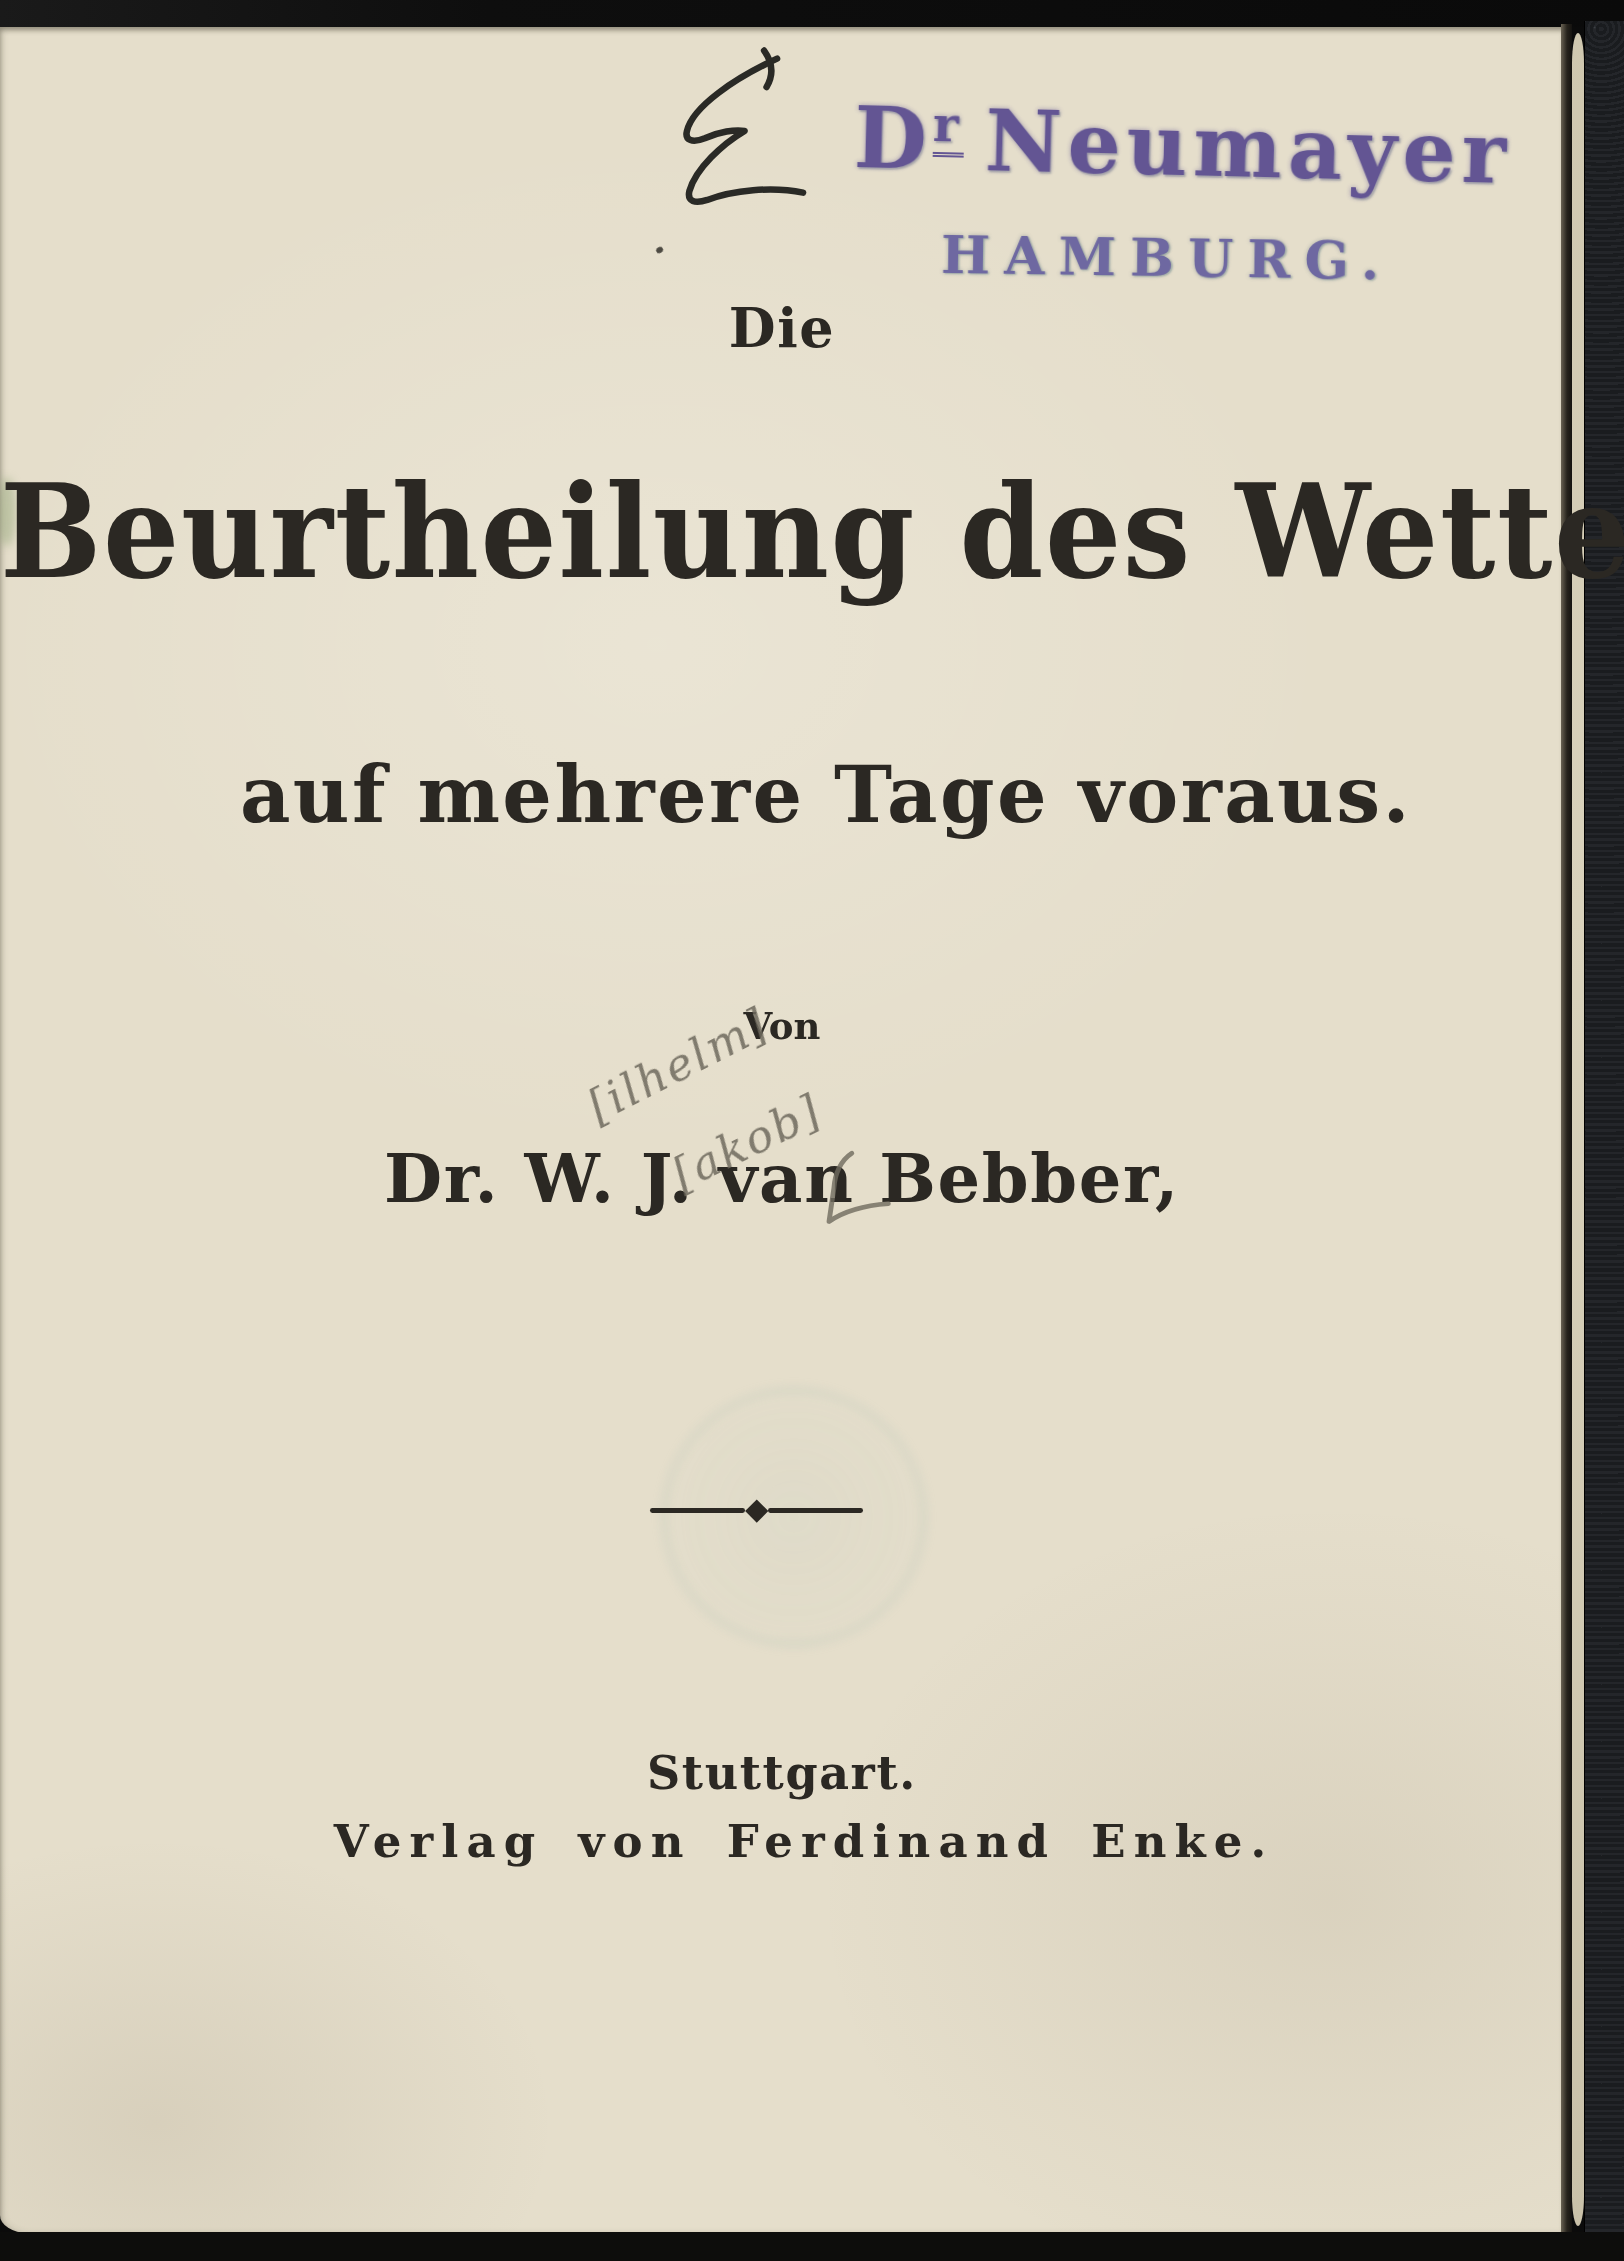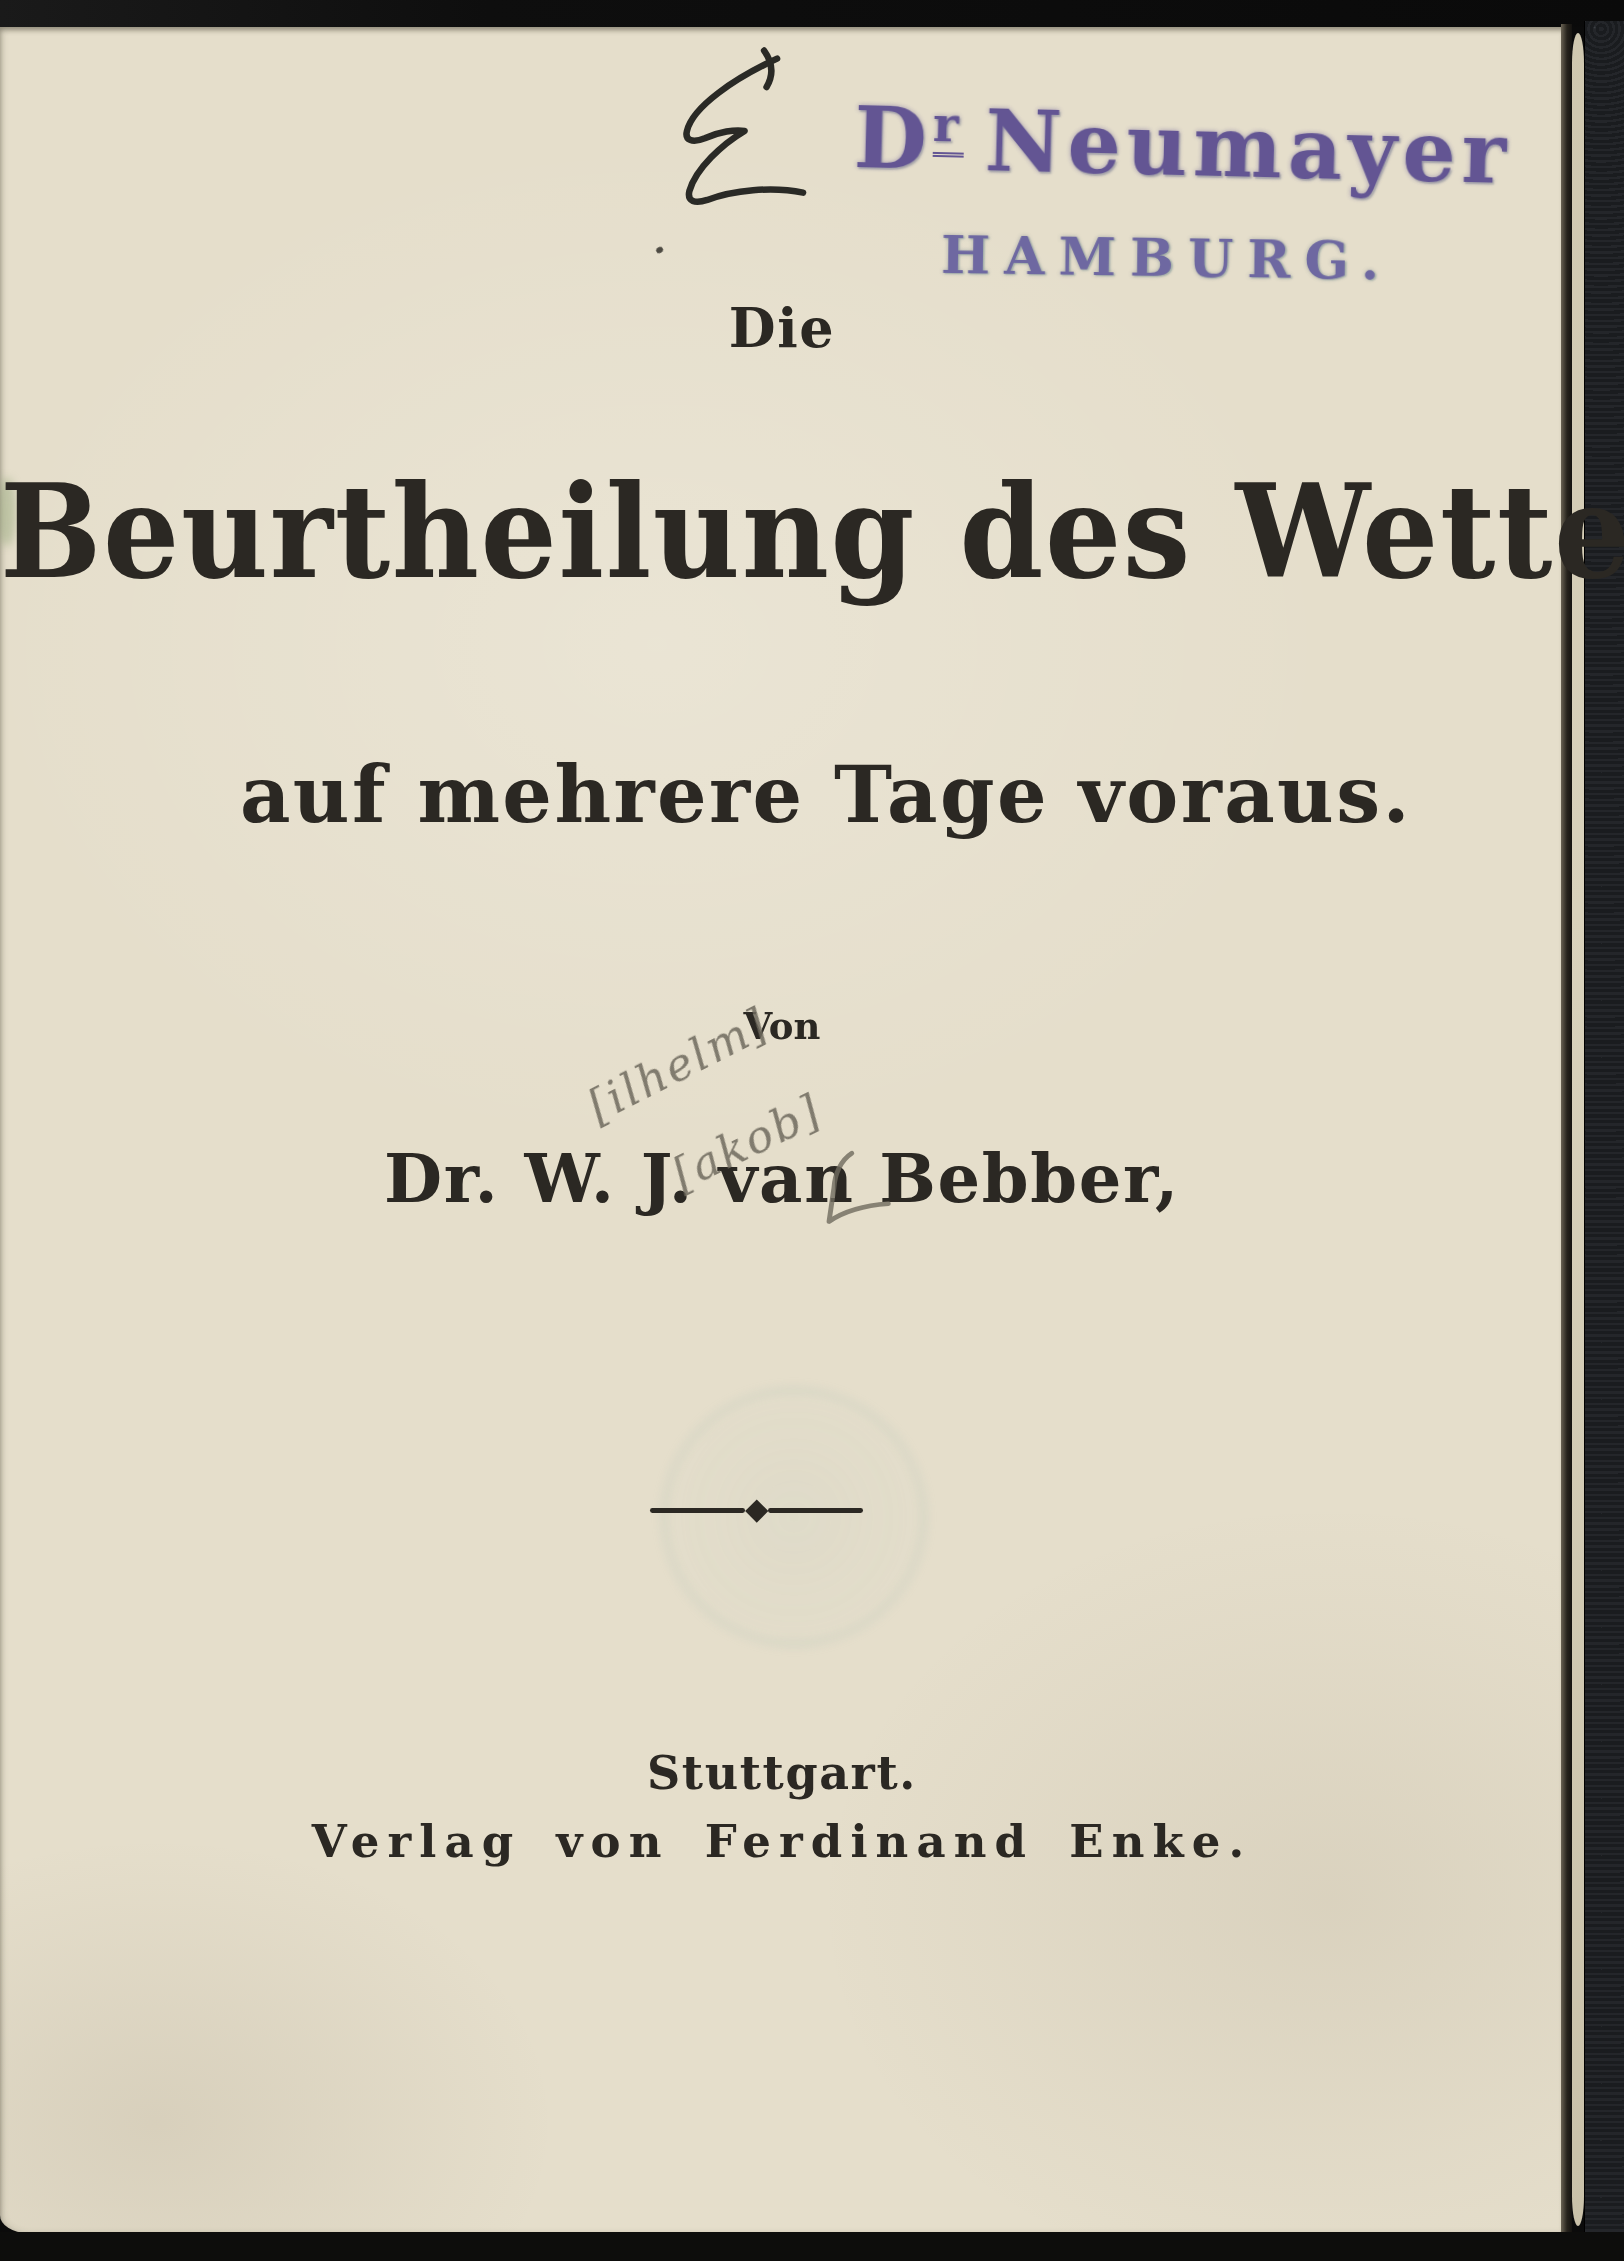--- a/index.html
+++ b/index.html
@@ -117,20 +117,21 @@
     font-size: 46px;
     font-weight: 700;
     letter-spacing: 1.6px;
   }
   .imprint-publisher {
     top: 1815px;
     font-size: 45px;
     font-weight: 700;
     letter-spacing: 8.1px;
     word-spacing: 11.4px;
+    padding-left: 22px;
   }
   .imprint-year {
     top: 1891px;
     font-size: 45px;
     font-weight: 400;
     letter-spacing: 2.4px;
   }
   
   .divider {
     position: absolute;

